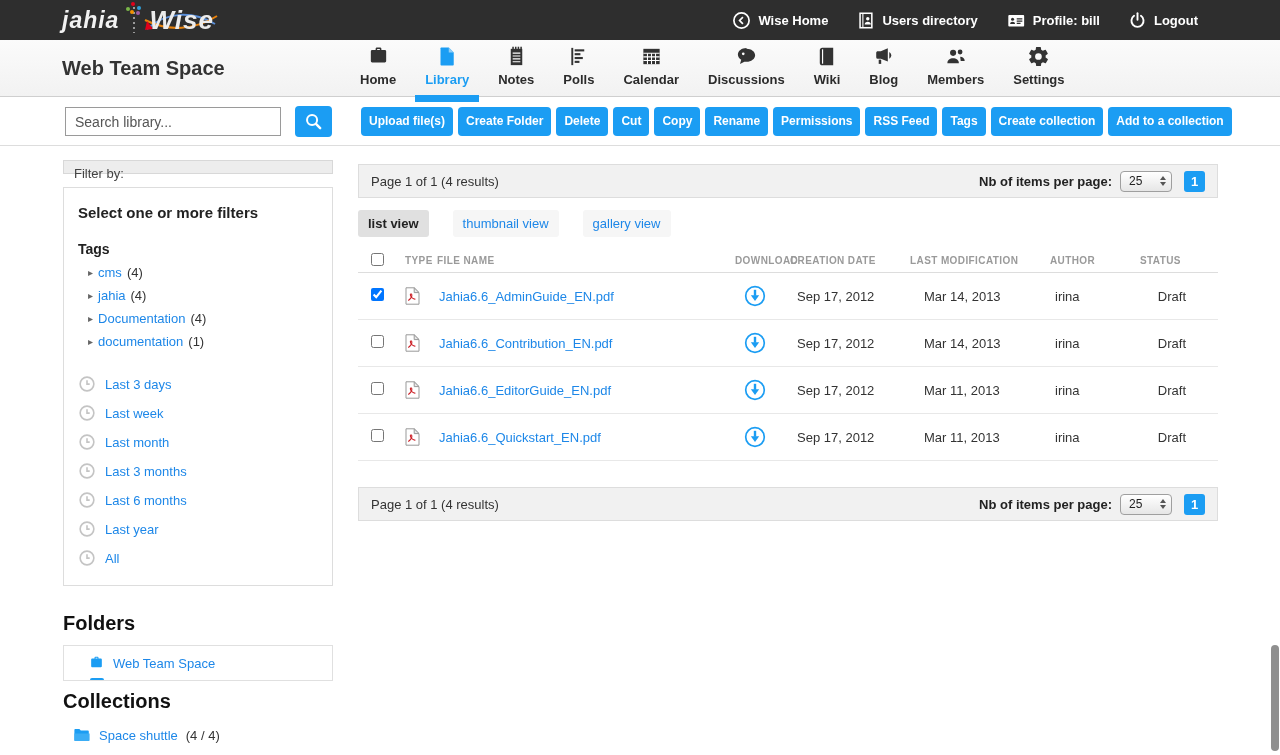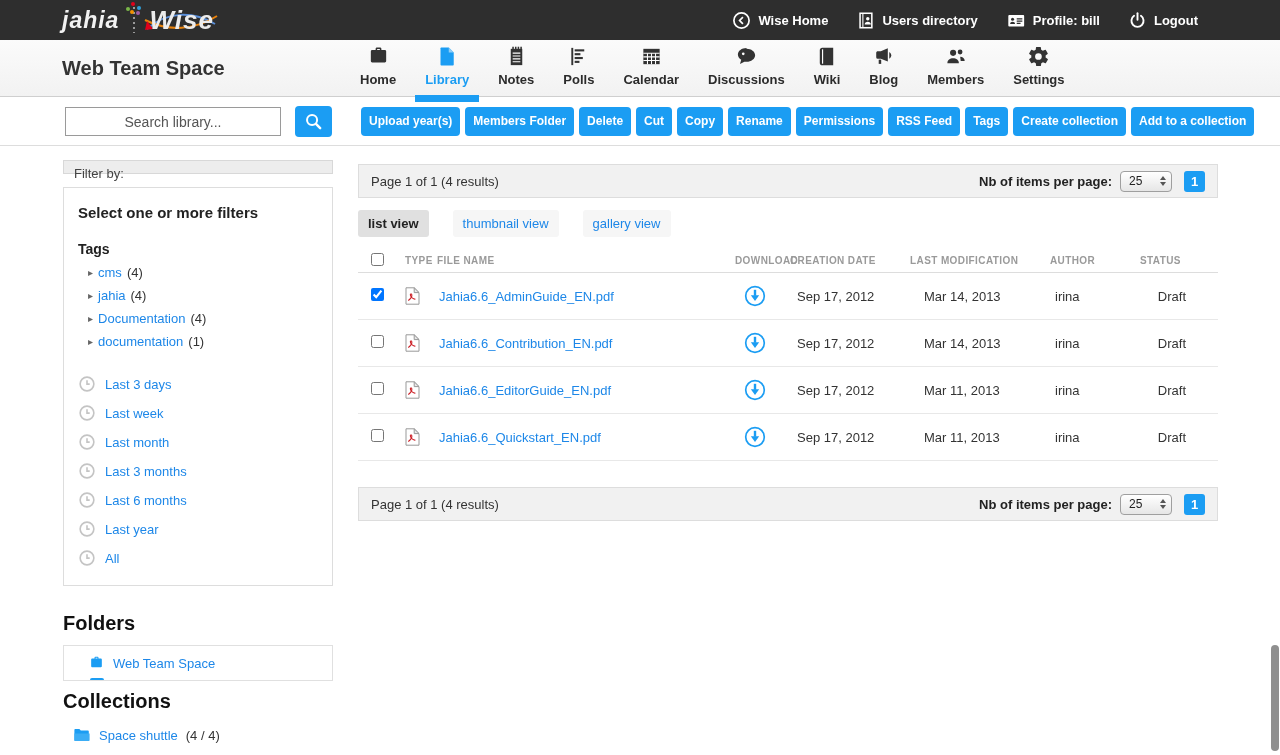--- a/index.html
+++ b/index.html
@@ -30,21 +30,21 @@
   .page-title { position:absolute; left:62px; top:17px; font-size:20px; font-weight:bold; color:#333; }
   .tabs { position:absolute; left:358px; top:5px; display:flex; gap:25px; z-index:10; }
   .tab { position:relative; display:flex; flex-direction:column; align-items:center; gap:4px; cursor:pointer; padding:0 2px; }
   .tab .tlabel { font-size:13px; font-weight:bold; color:#2b2b2b; white-space:nowrap; }
   .tab svg { display:block; }
   .tab.active .tlabel { color:#1b9df3; }
   .tab.active::after { content:""; position:absolute; left:-8px; right:-8px; bottom:-15px; height:7px; background:#1b9df3; }
 
   
   .toolbar-row { position:absolute; left:0; top:97px; width:1280px; height:49px; background:#fff; border-bottom:1px solid #ddd; }
-  .search-input { position:absolute; left:65px; top:10px; width:216px; height:29px; border:1px solid #9a9a9a; padding:0 9px; font-size:14px; color:#333; font-family:"Liberation Sans", sans-serif;text-align:center; }
+  .search-input { position:absolute; left:65px; top:10px; width:216px; height:29px; border:1px solid #9a9a9a; padding:0 9px; font-size:14px; color:#333; font-family:"Liberation Sans", sans-serif; }
   .search-input::placeholder { color:#555; }
   .search-btn { position:absolute; left:295px; top:9px; width:37px; height:31px; background:#1b9df3; border:none; border-radius:4px; cursor:pointer; display:flex; align-items:center; justify-content:center; }
   .toolbar-buttons { position:absolute; left:361px; top:10px; display:flex; gap:5px; }
   .tb-btn { height:29px; line-height:29px; padding:0 8px; background:#1b9df3; color:#fff; font-size:12px; font-weight:bold; border:none; border-radius:4px; cursor:pointer; white-space:nowrap; font-family:"Liberation Sans", sans-serif; }
 
   
   .sidebar { position:absolute; left:63px; top:160px; width:270px; }
   .filter-bar { height:14px; line-height:25px; background:#ededed; border:1px solid #d8d8d8; padding-left:10px; font-size:13px; color:#444; }
   .filter-box { margin-top:13px; border:1px solid #ddd; background:#fff; padding:16px 14px 18px 14px; }
   .filters-title { font-size:15px; font-weight:bold; color:#222; }
@@ -252,22 +252,22 @@
 
 <div class="toolbar-row">
   <input class="search-input" type="text" placeholder="Search library..." style="">
   <button class="search-btn">
     <svg width="19" height="19" viewBox="0 0 20 20">
       <circle cx="8.5" cy="8.5" r="5.3" fill="none" stroke="#fff" stroke-width="2.1"></circle>
       <path d="M12.6 12.6 17 17" stroke="#fff" stroke-width="2.6" stroke-linecap="round"></path>
     </svg>
   </button>
   <div class="toolbar-buttons">
-    <button class="tb-btn">Upload year(s)</button>
-    <button class="tb-btn">Members Folder</button>
+    <button class="tb-btn">Upload file(s)</button>
+    <button class="tb-btn">Create Folder</button>
     <button class="tb-btn">Delete</button>
     <button class="tb-btn">Cut</button>
     <button class="tb-btn">Copy</button>
     <button class="tb-btn">Rename</button>
     <button class="tb-btn">Permissions</button>
     <button class="tb-btn">RSS Feed</button>
     <button class="tb-btn">Tags</button>
     <button class="tb-btn">Create collection</button>
     <button class="tb-btn">Add to a collection</button>
   </div>

